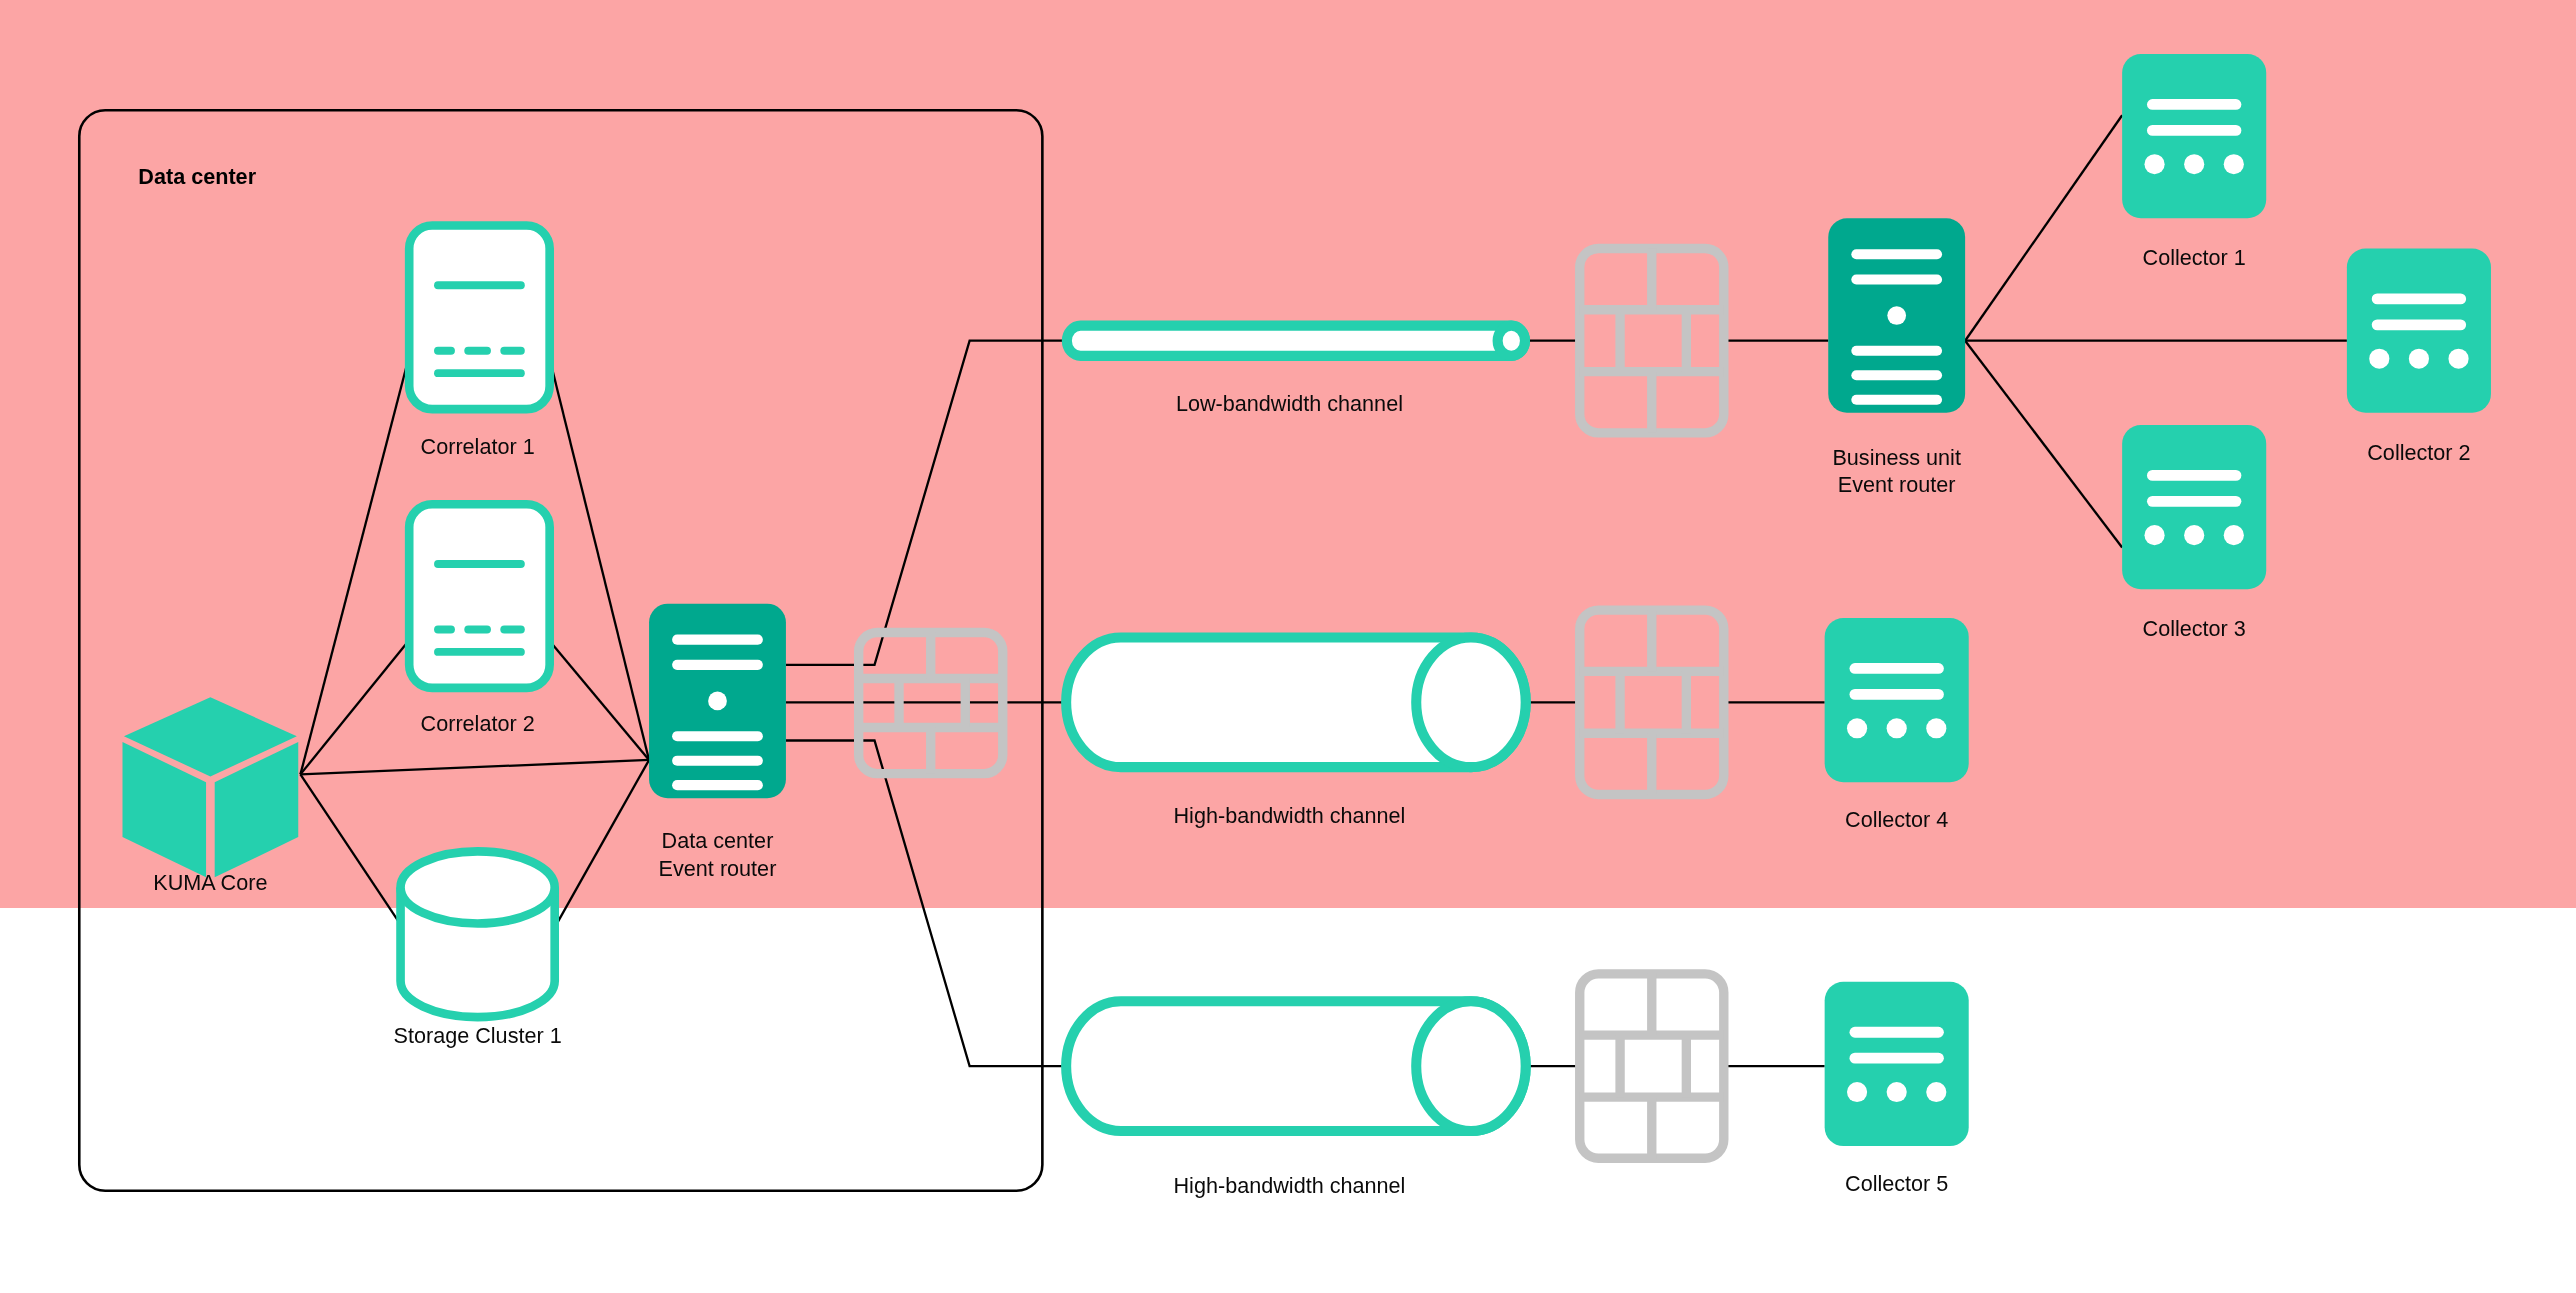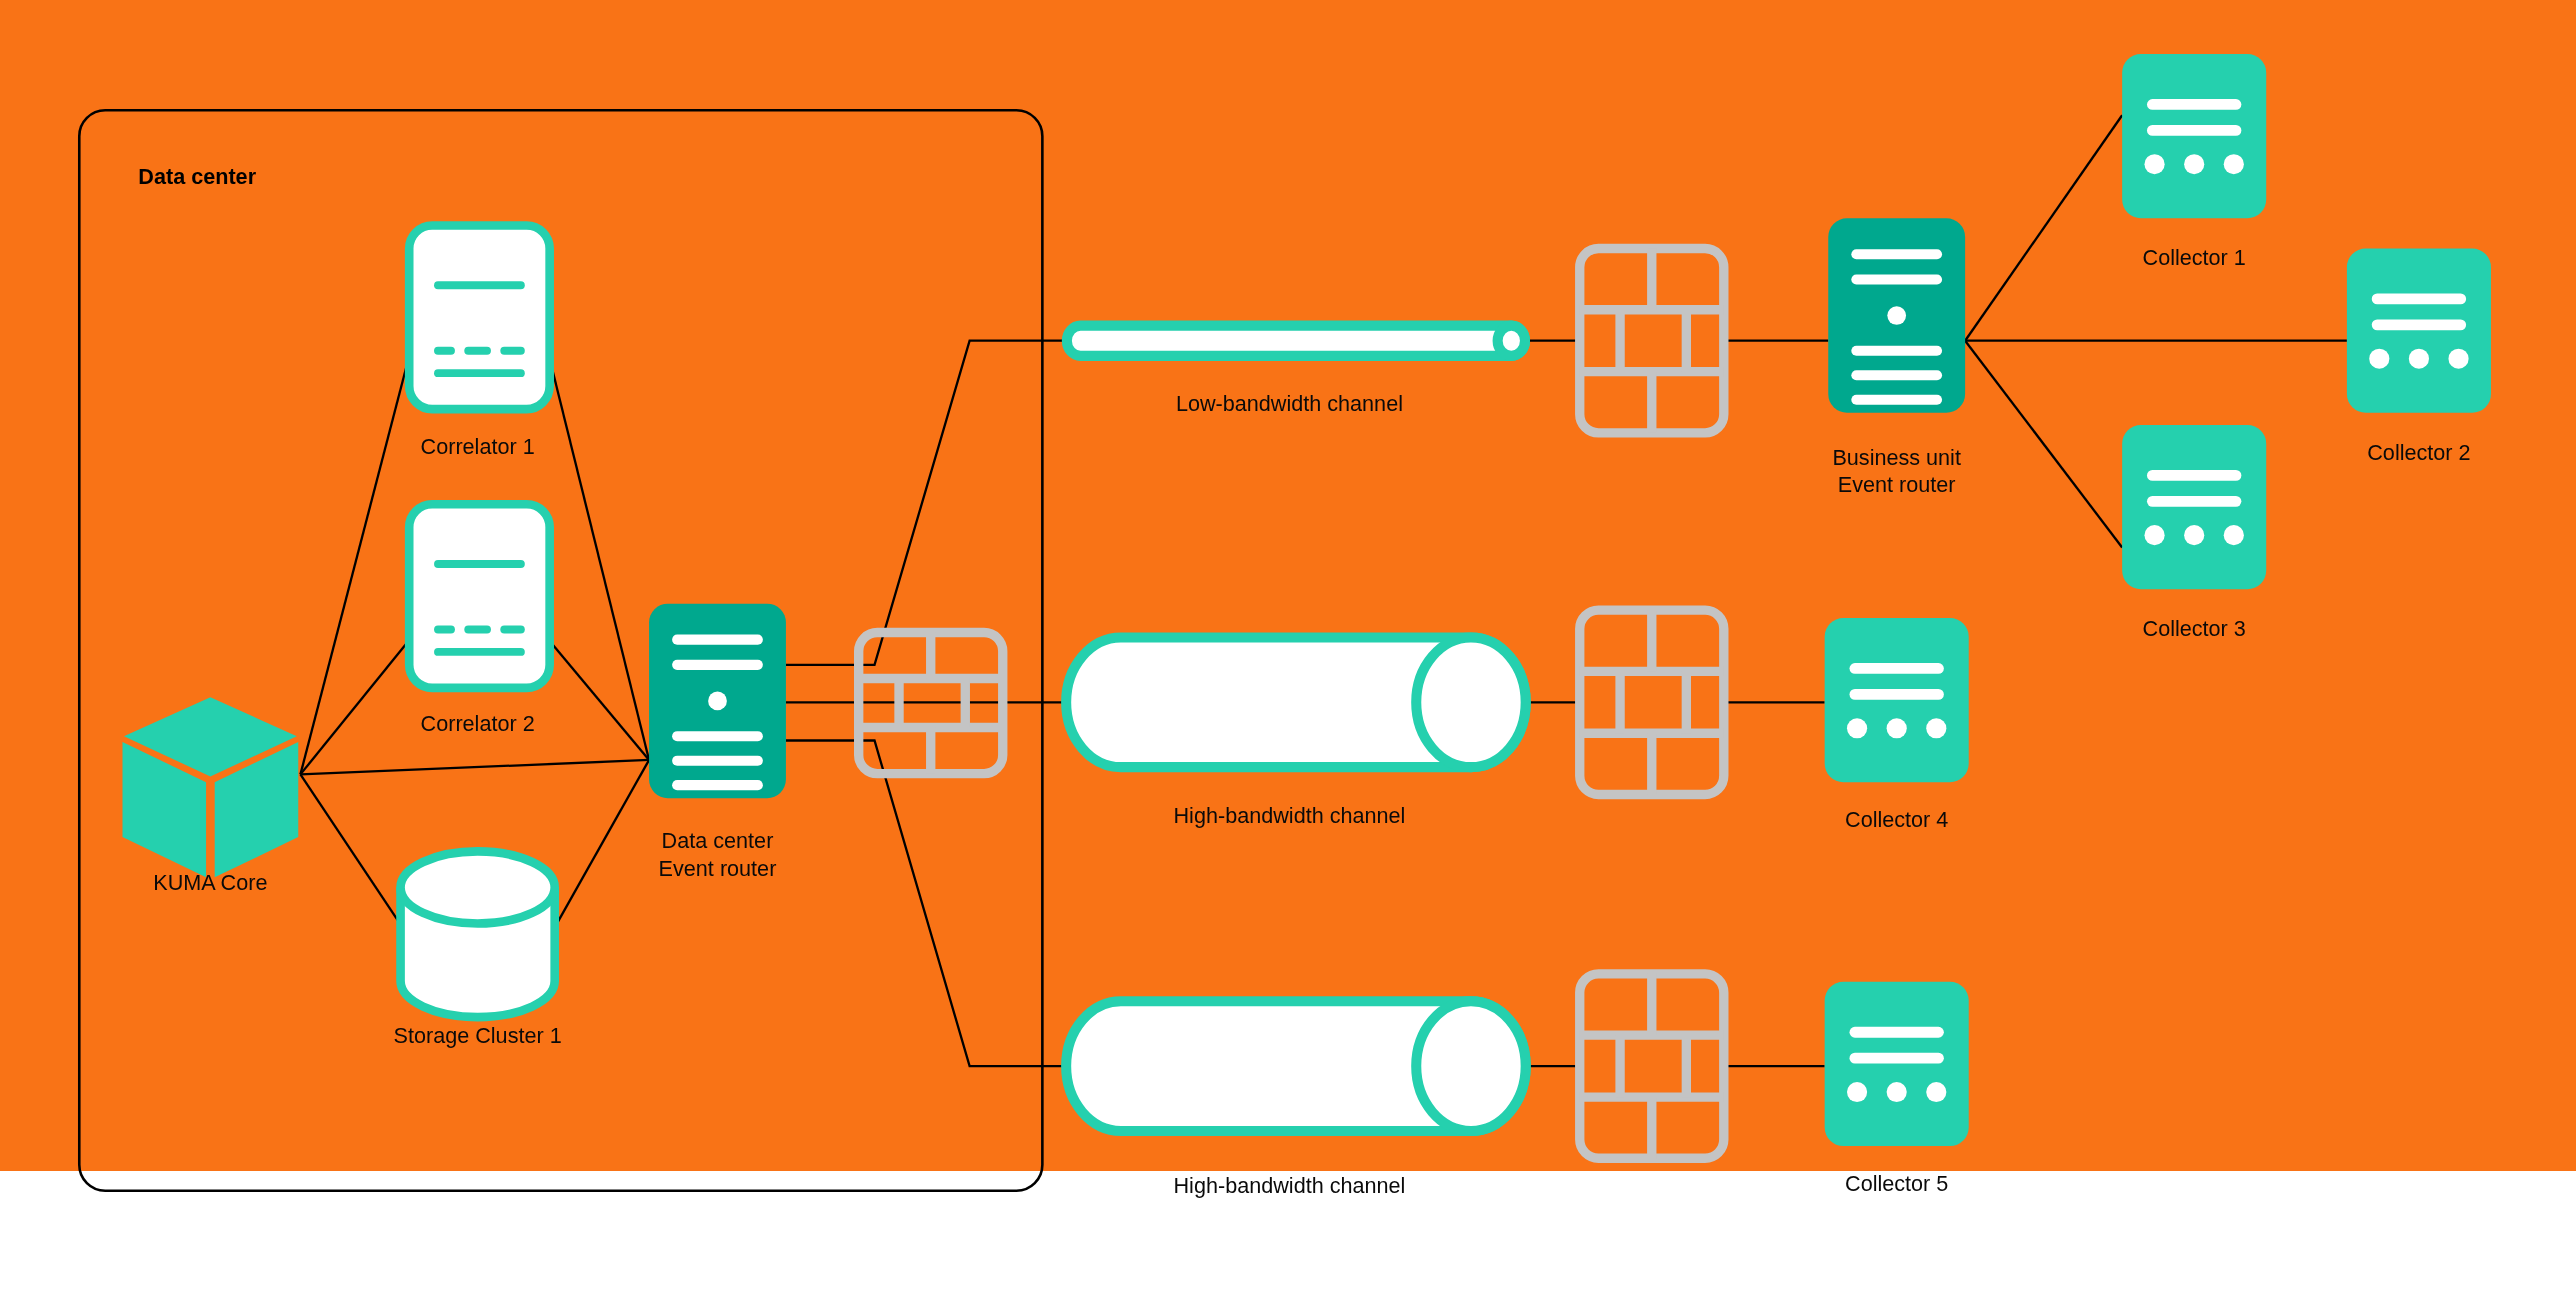--- a/index.html
+++ b/index.html
@@ -9,22 +9,22 @@
   }
   body {
     width: 2576px;
     height: 1293px;
     font-family: "Liberation Sans", sans-serif;
     overflow: hidden;
   }
   #diagram-root {
     position: relative;
     width: 2576px;
-    height: 1171px;
-    background: #f97316;
+    height: 908px;
+    background: #fca5a5;
   }
   svg.canvas {
     position: absolute;
     top: 0;
     left: 0;
     width: 2576px;
     height: 1293px;
   }
   .node-label {
     font-family: "Liberation Sans", sans-serif;

